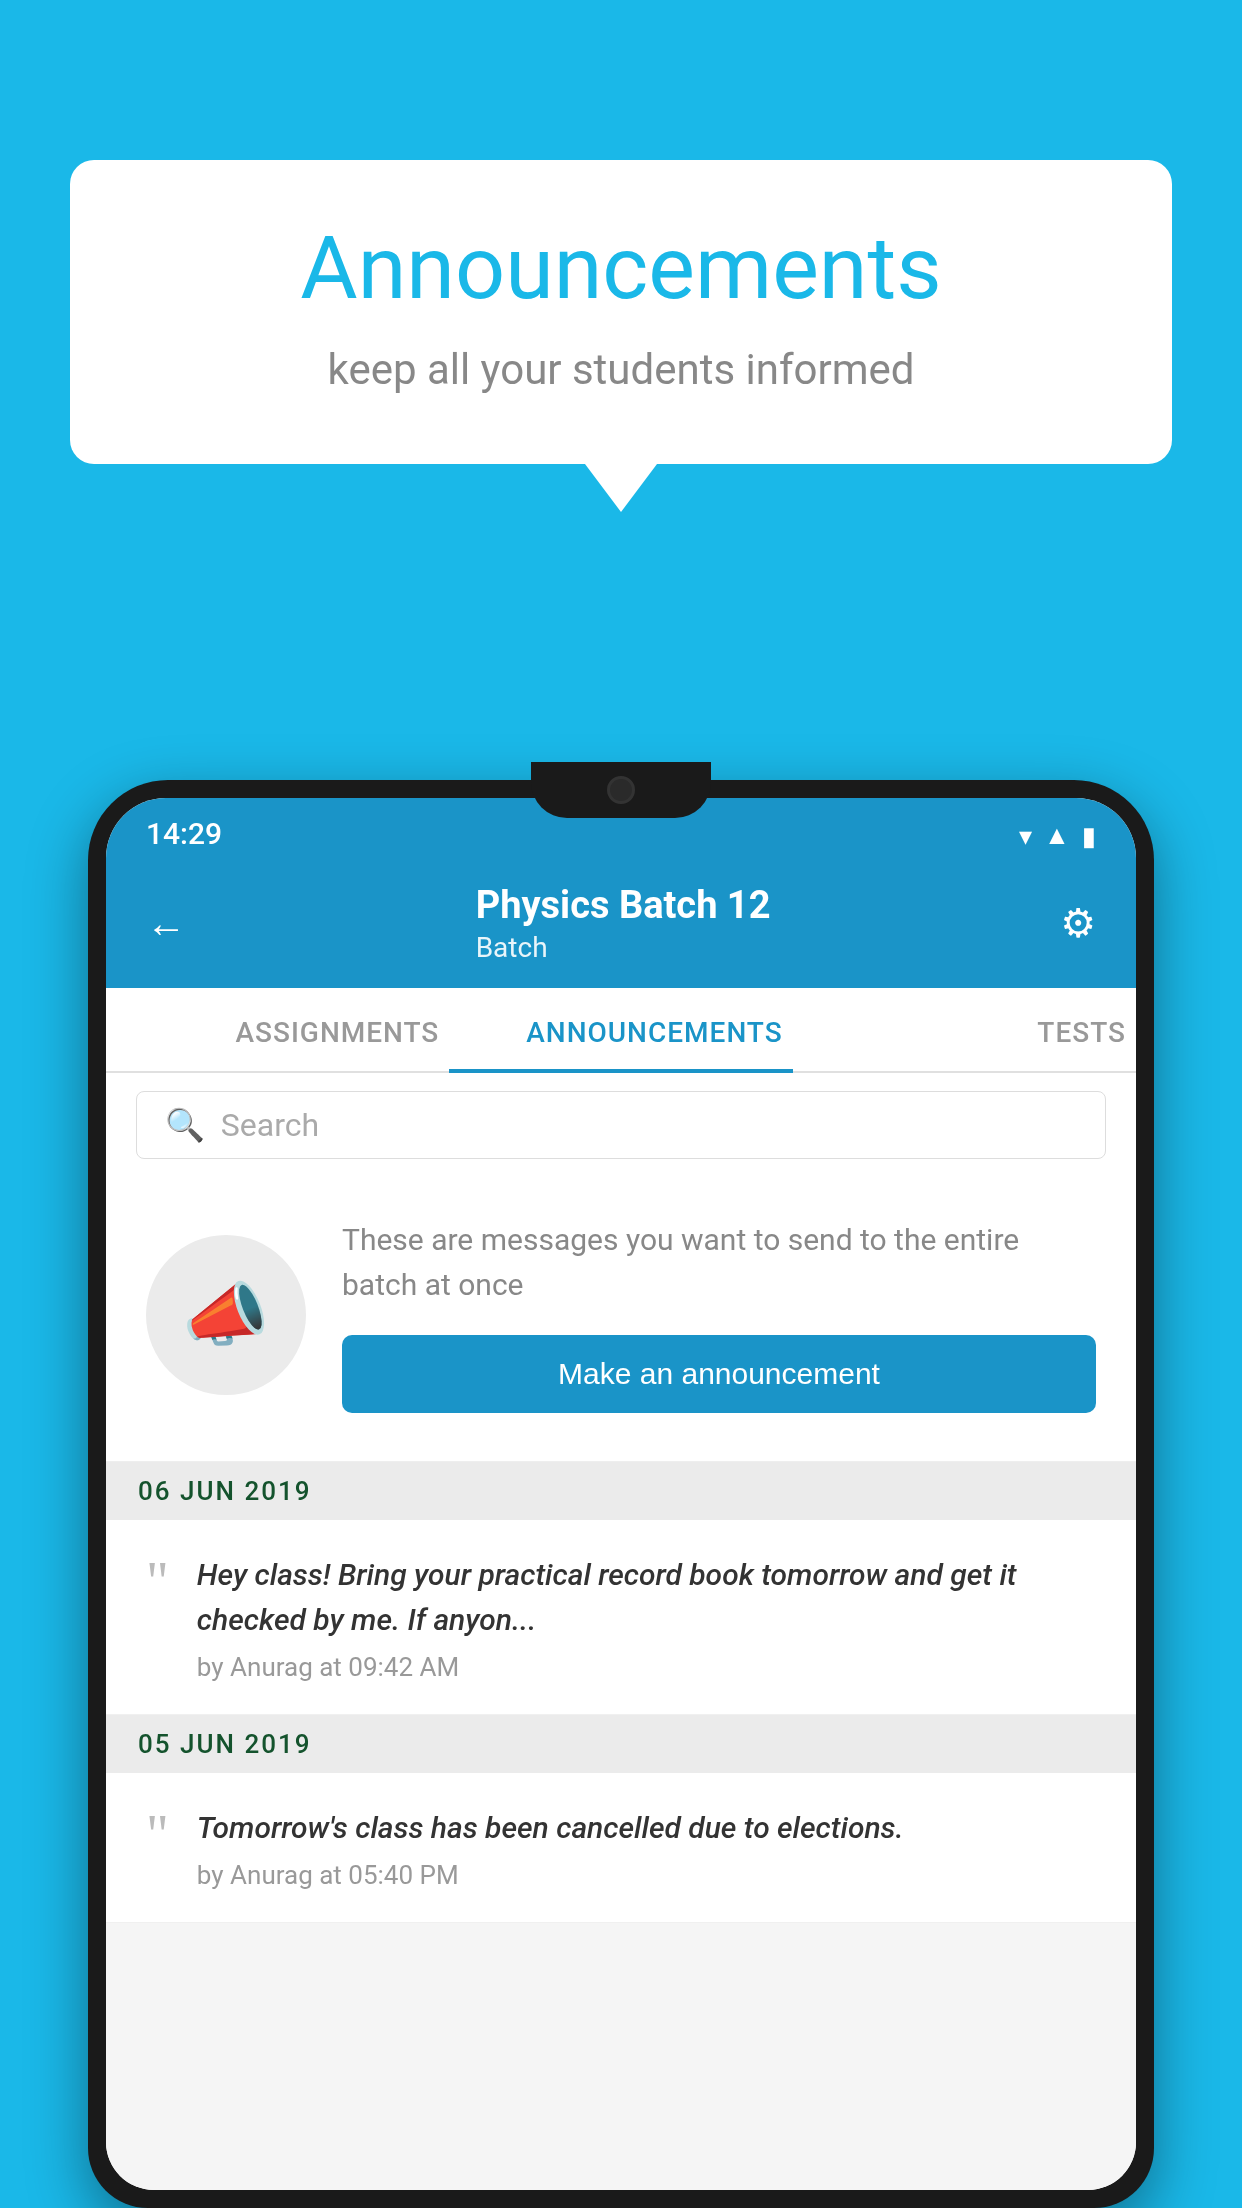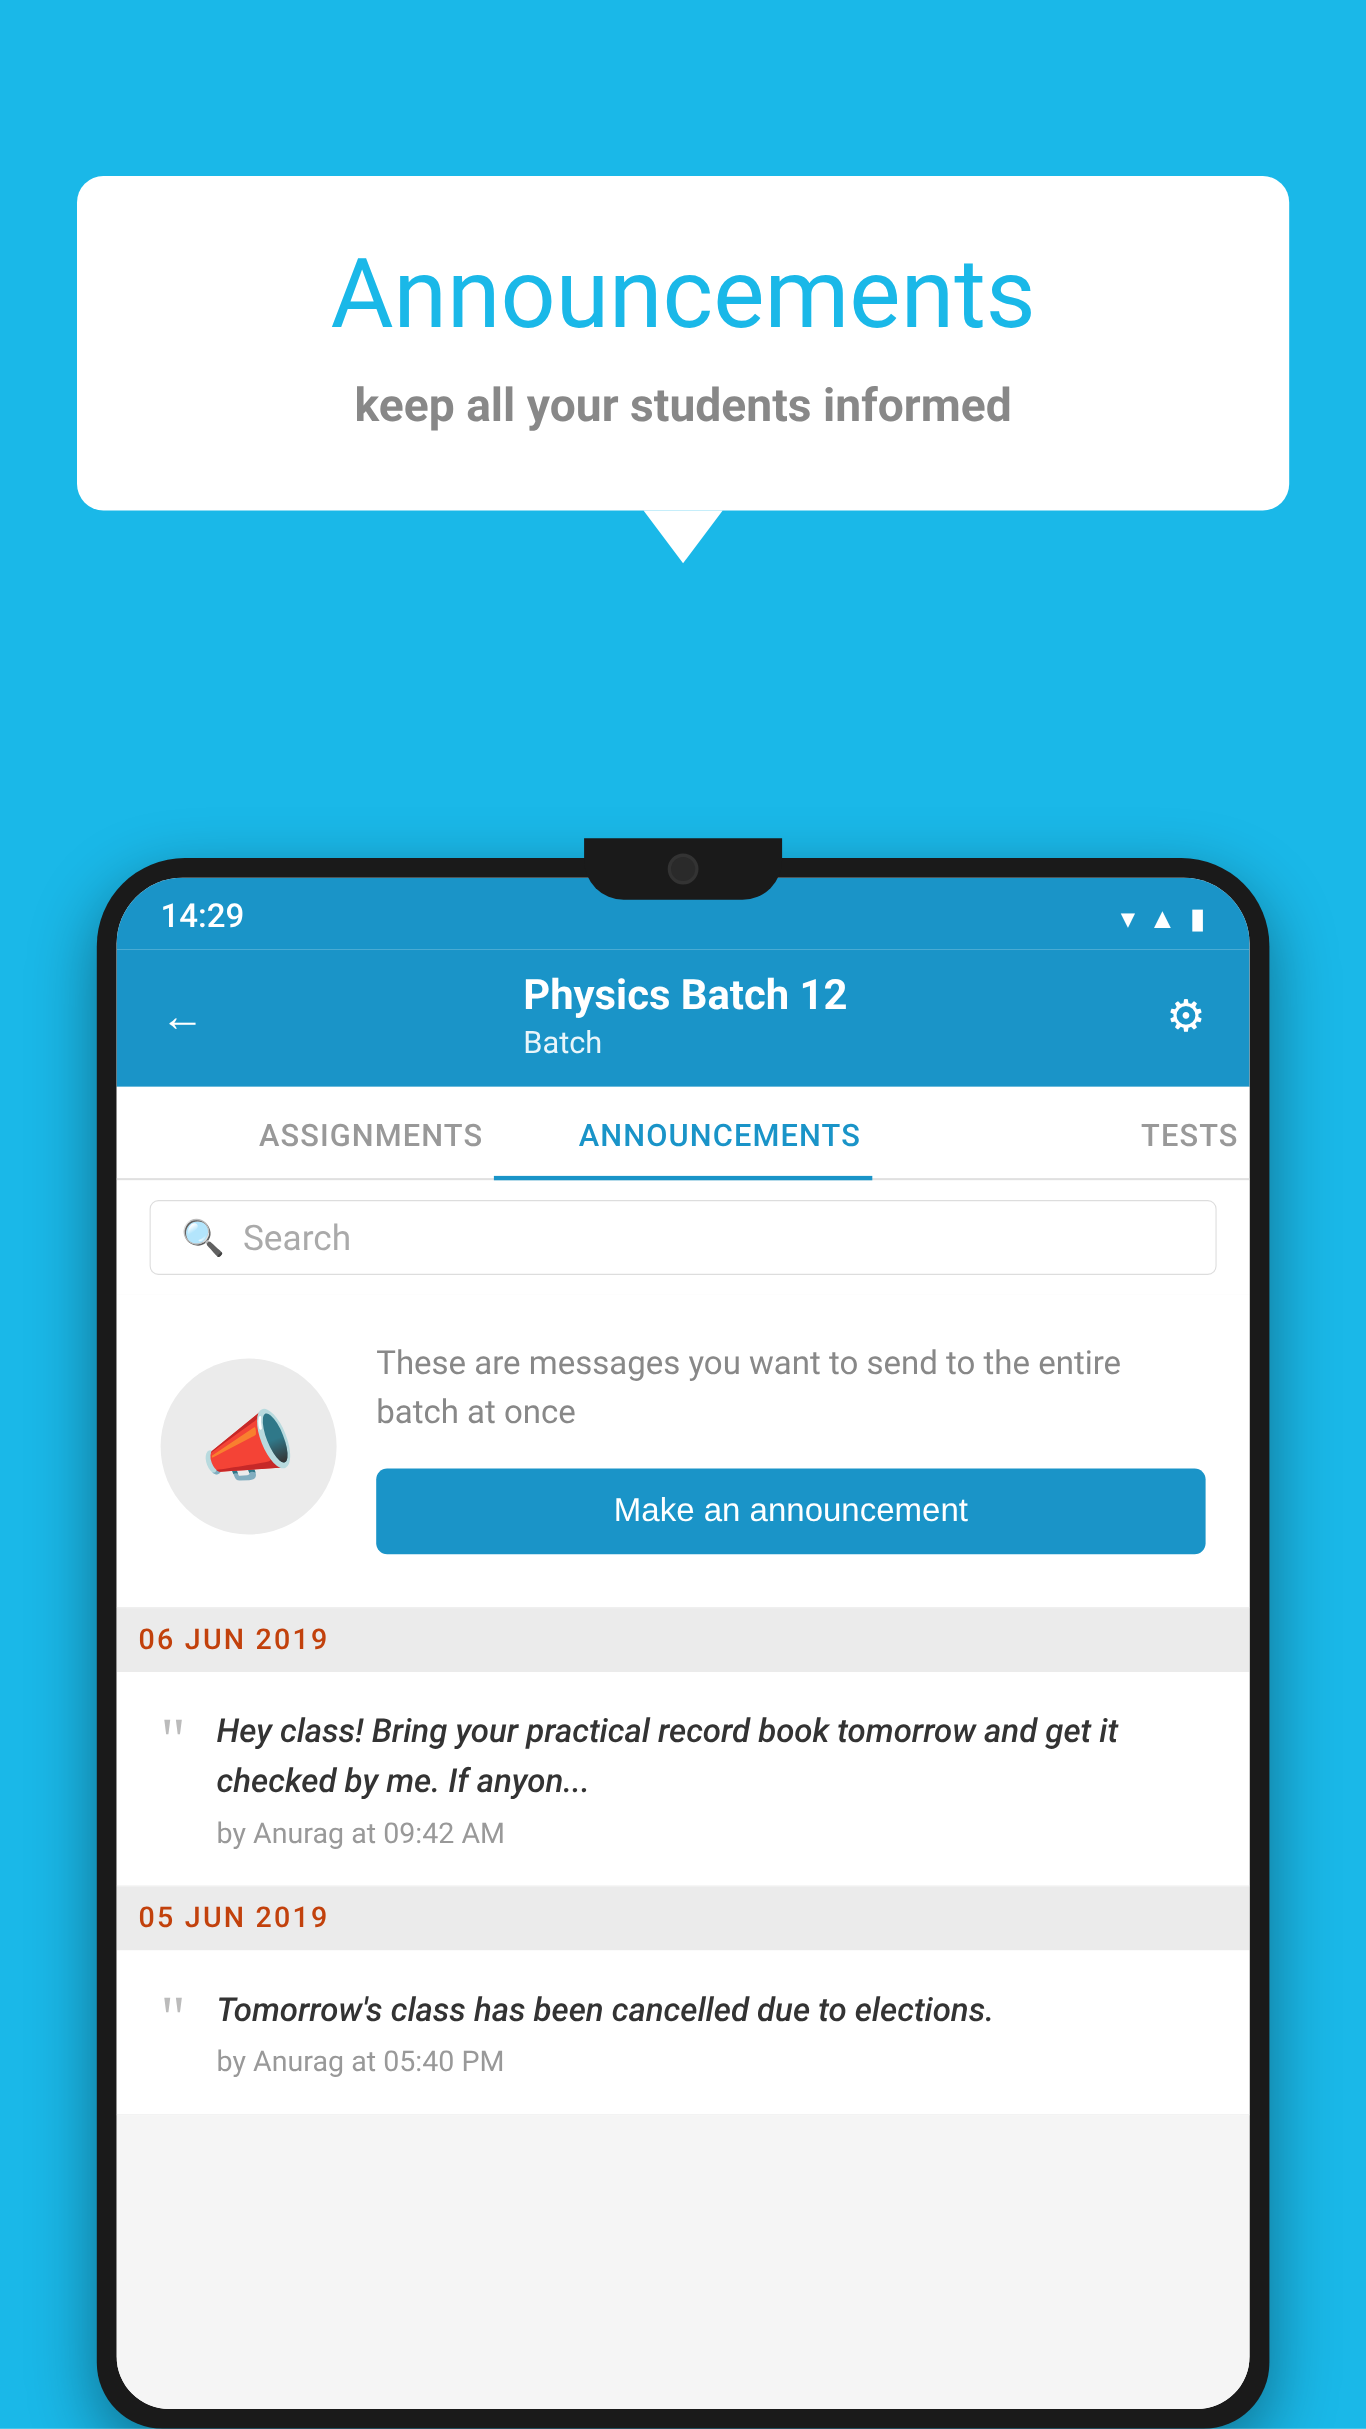--- a/index.html
+++ b/index.html
@@ -37,21 +37,21 @@
       font-size: 88px;
       font-weight: 400;
       color: #1ab8e8;
       line-height: 1.1;
       margin-bottom: 28px;
     }
 
     .speech-bubble-subtitle {
       font-size: 42px;
       color: #888;
-      font-weight: 700;
+      font-weight: 400;
     }
 
     .speech-bubble-tail {
       width: 0;
       height: 0;
       border-left: 36px solid transparent;
       border-right: 36px solid transparent;
       border-top: 48px solid white;
       margin-top: 0;
     }
@@ -282,23 +282,23 @@
       padding: 22px 40px;
       font-size: 30px;
       font-weight: 500;
       cursor: pointer;
       width: 100%;
     }
 
     
     .date-divider {
       background: #ebebeb;
-      padding: 14px 20px;
+      padding: 14px 32px;
       font-size: 26px;
-      color: #c2410c;
+      color: #14532d;
       letter-spacing: 2px;
       font-weight: 500;
       text-transform: uppercase;
     }
 
     
     .announcement-item {
       background: white;
       padding: 32px 40px;
       display: flex;

